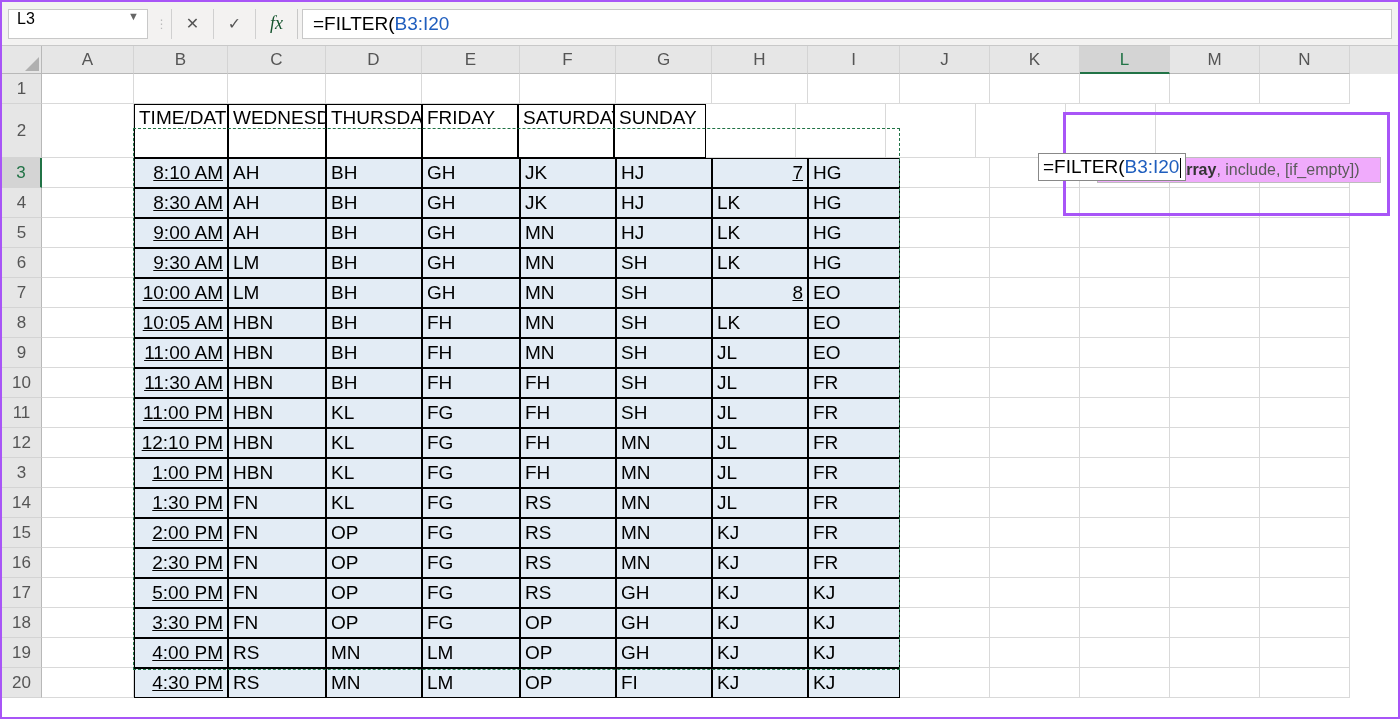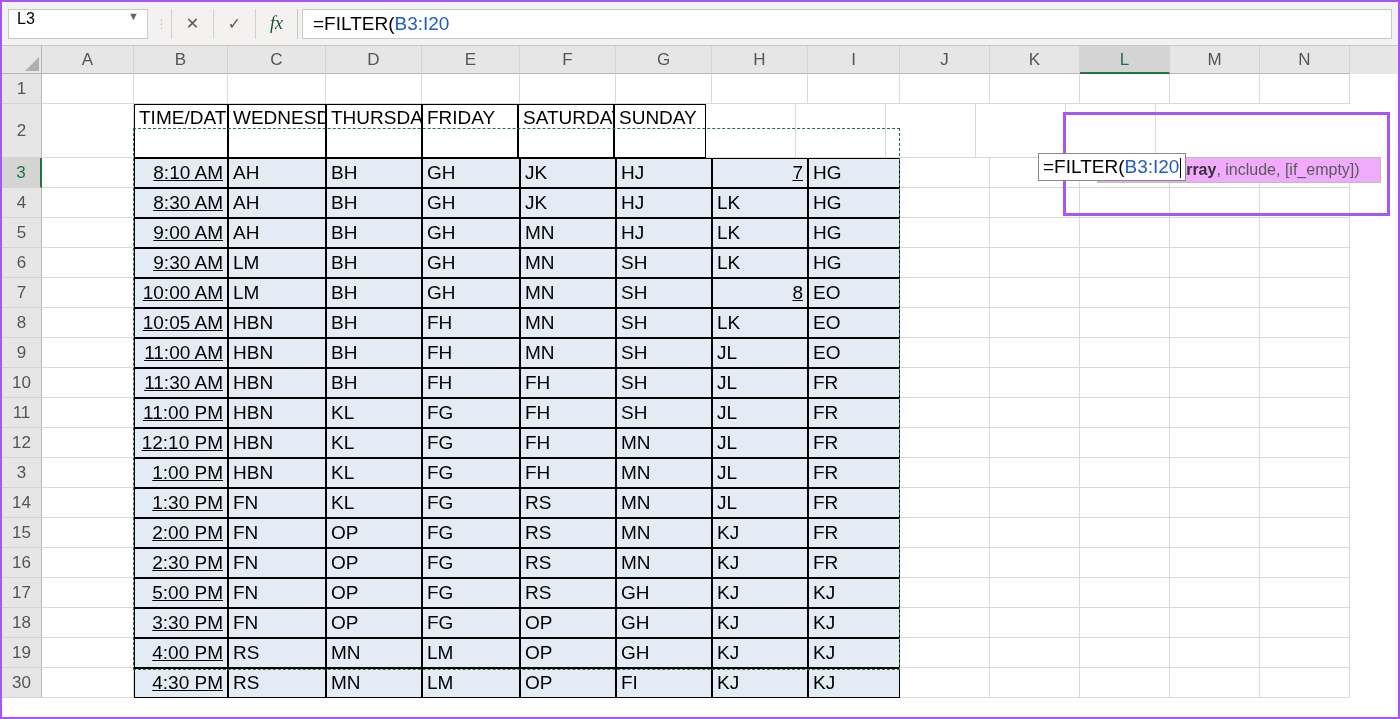--- a/index.html
+++ b/index.html
@@ -588,21 +588,21 @@
         <div class="cell wG data-cell">GH</div>
         <div class="cell wH data-cell">KJ</div>
         <div class="cell wI data-cell">KJ</div>
         <div class="cell wJ"></div>
         <div class="cell wK"></div>
         <div class="cell wL"></div>
         <div class="cell wM"></div>
         <div class="cell wN"></div>
       </div>
       <div class="row">
-        <div class="row-h">30</div>
+        <div class="row-h">20</div>
         <div class="cell wA"></div>
         <div class="cell wB data-cell right">4:30 PM</div>
         <div class="cell wC data-cell">RS</div>
         <div class="cell wD data-cell">MN</div>
         <div class="cell wE data-cell">LM</div>
         <div class="cell wF data-cell">OP</div>
         <div class="cell wG data-cell">FI</div>
         <div class="cell wH data-cell">KJ</div>
         <div class="cell wI data-cell">KJ</div>
         <div class="cell wJ"></div>

